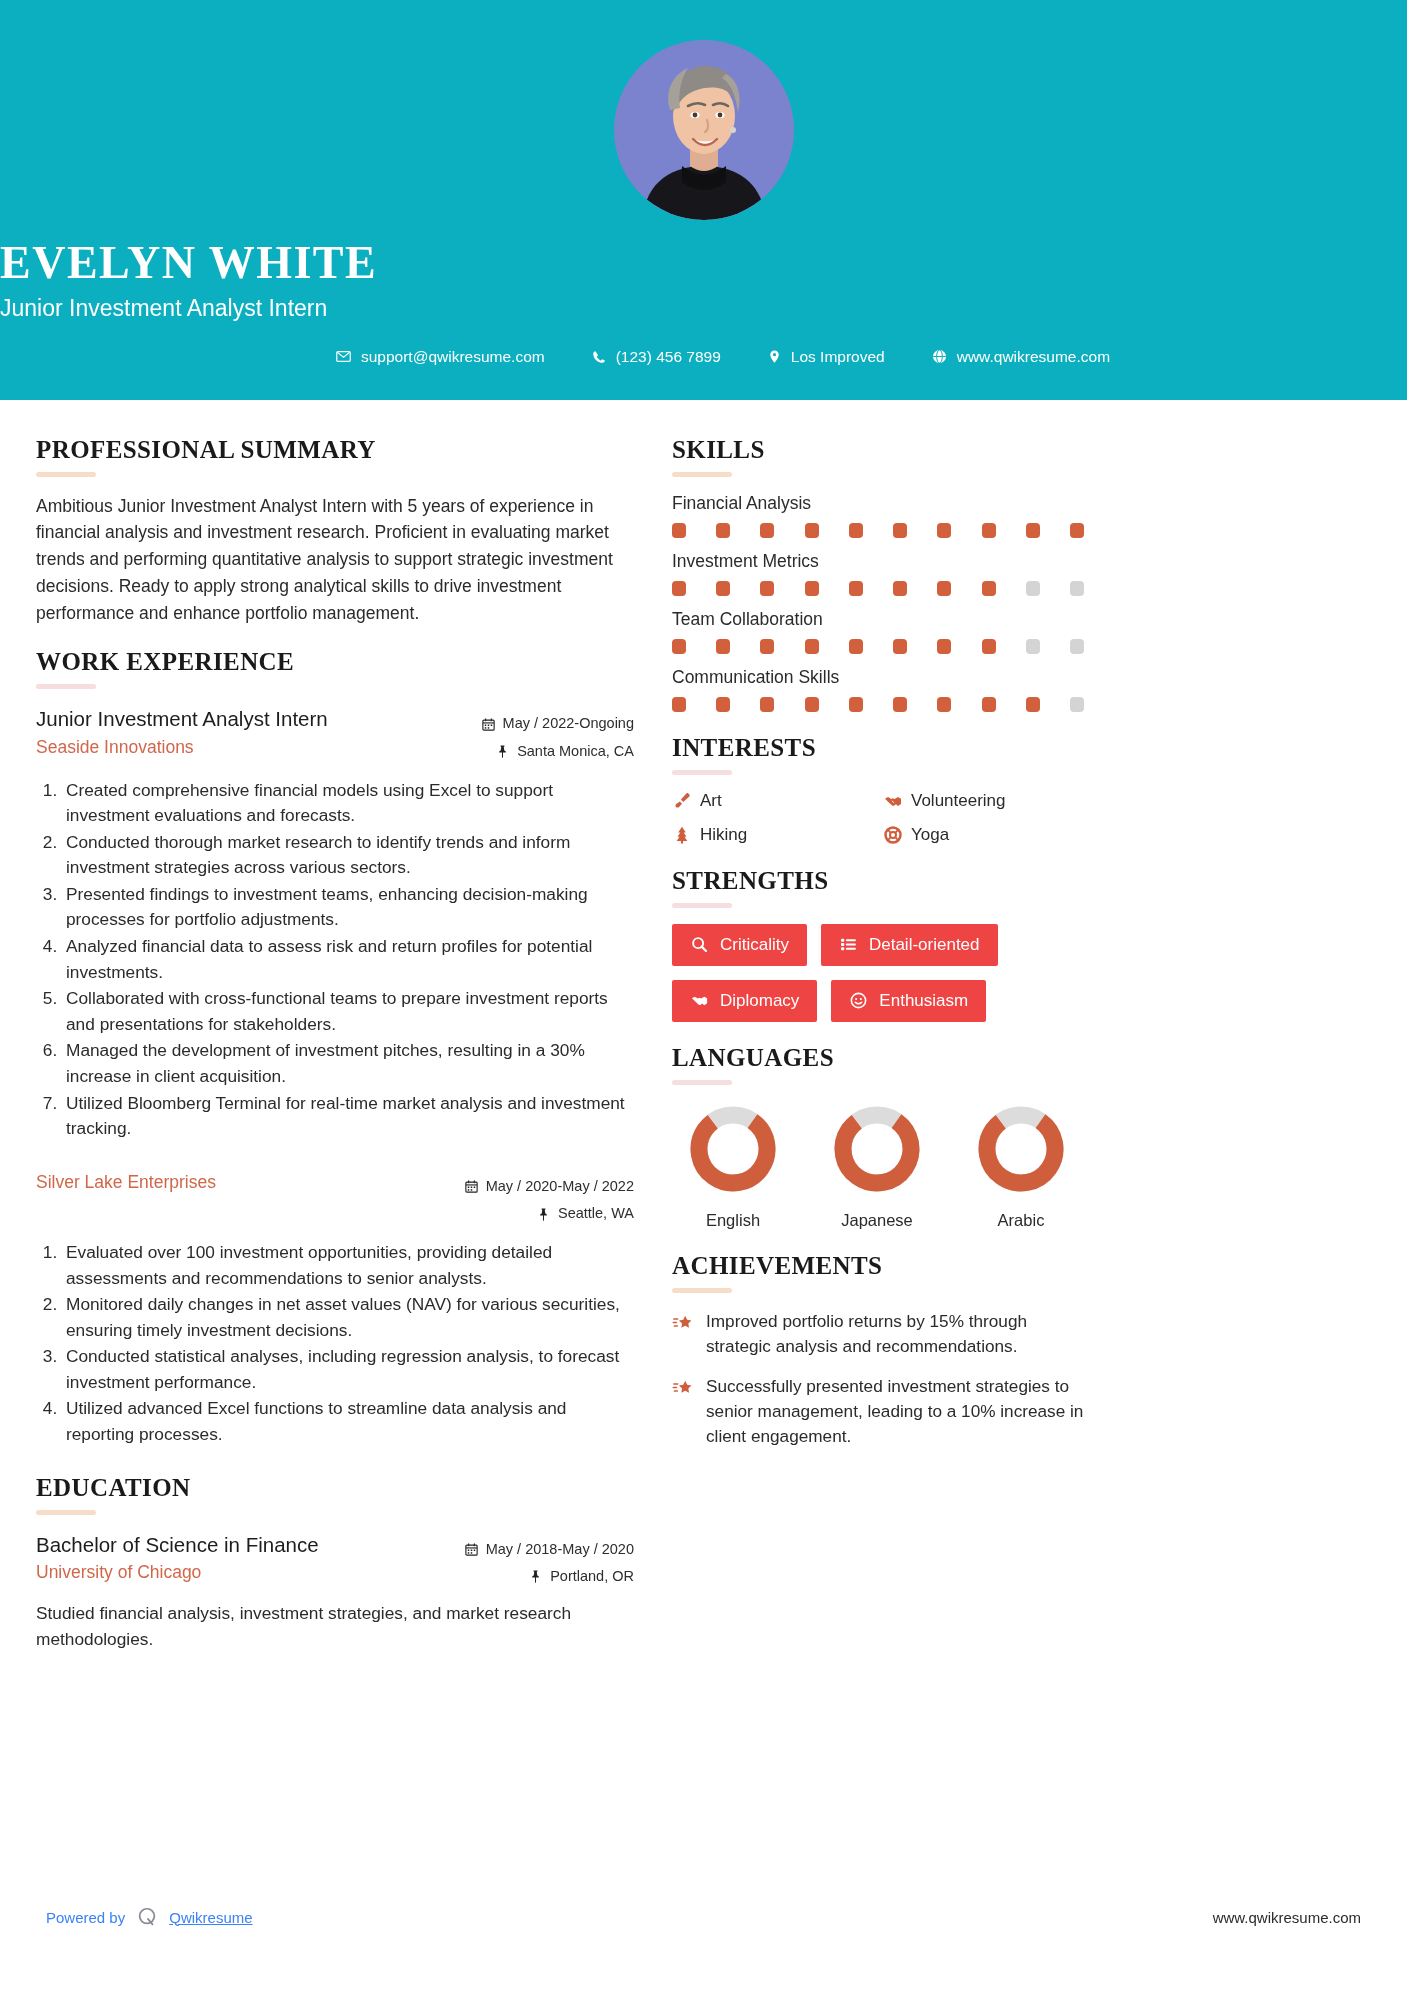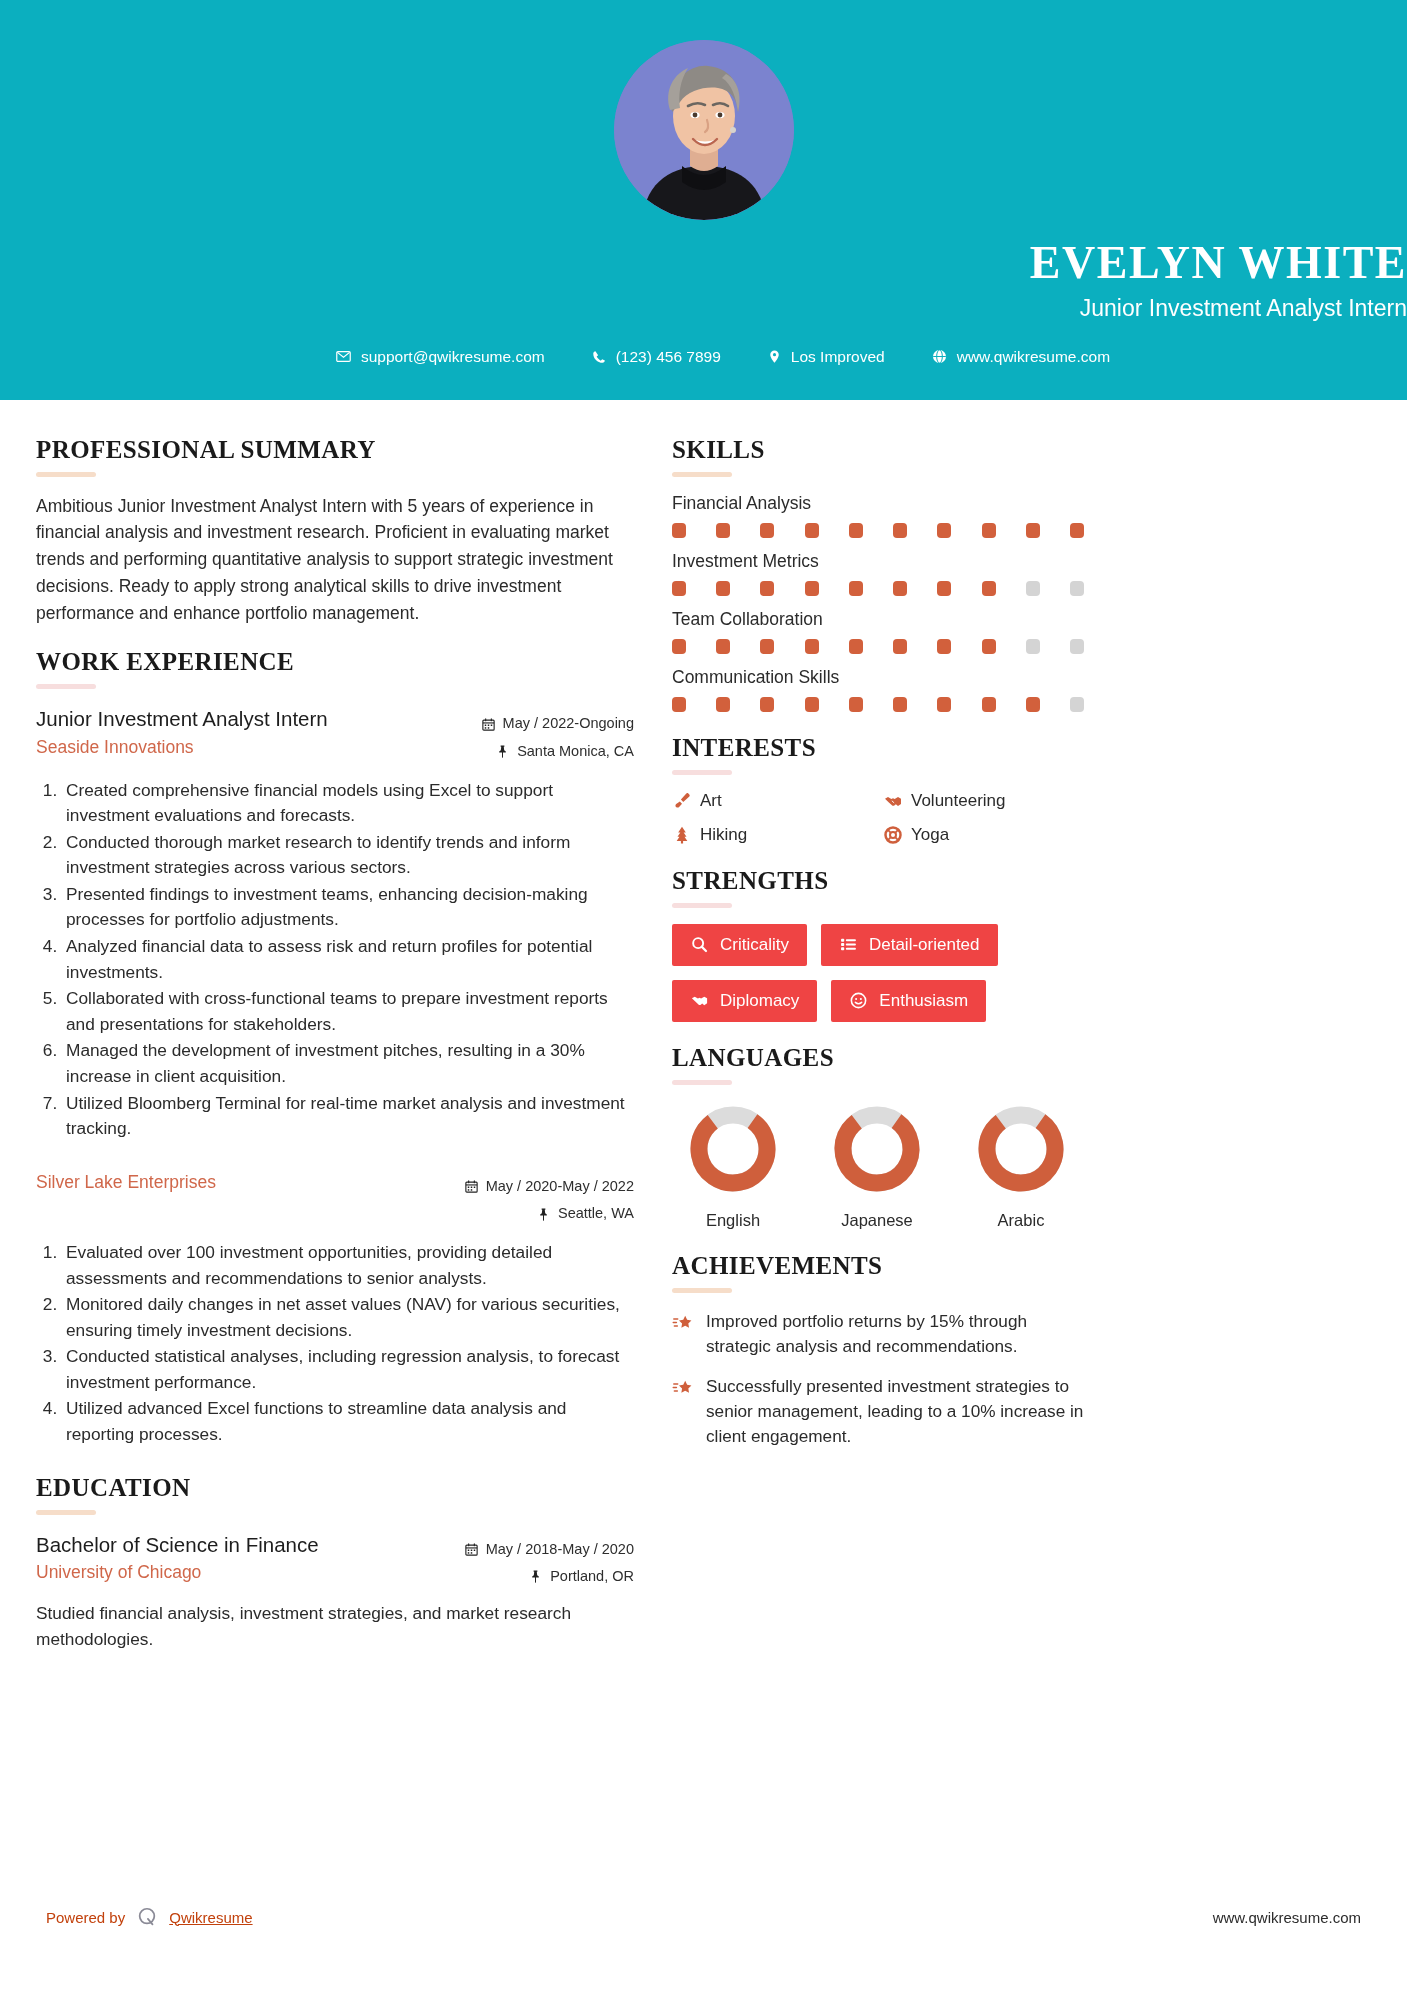--- a/index.html
+++ b/index.html
@@ -7,21 +7,21 @@
     width: 1407px;
     background: #ffffff;
     font-family: "Liberation Sans", sans-serif;
   }
   body { width: 1407px; min-height: 1990px; position: relative; }
 
   
   .header {
     background: #0bafbf;
     padding: 40px 0 34px 0;
-    text-align: right;
+    text-align: left;
   }
   .avatar-wrap {
     width: 180px; height: 180px;
     margin: 0 auto 18px auto;
     border-radius: 50%;
     background: #7b83cf;
     overflow: hidden;
     position: relative;
   }
   .avatar-face {
@@ -207,21 +207,21 @@
     position: absolute;
     left: 0; right: 0;
     bottom: 62px;
     padding: 0 46px;
     display: flex;
     justify-content: space-between;
     align-items: center;
   }
   .powered {
     display: flex; align-items: center; gap: 11px;
-    font-size: 15px; color: #c2410c;
+    font-size: 15px; color: #3b82f6;
   }
   .powered .brand { text-decoration: underline; }
   .footer-url { font-size: 15px; color: #2b2b2b; }
 </style>
 </head>
 <body>
 
 <div class="header">
   <div class="avatar-wrap">
     <svg class="avatar-face" viewBox="0 0 180 180" width="180" height="180">

